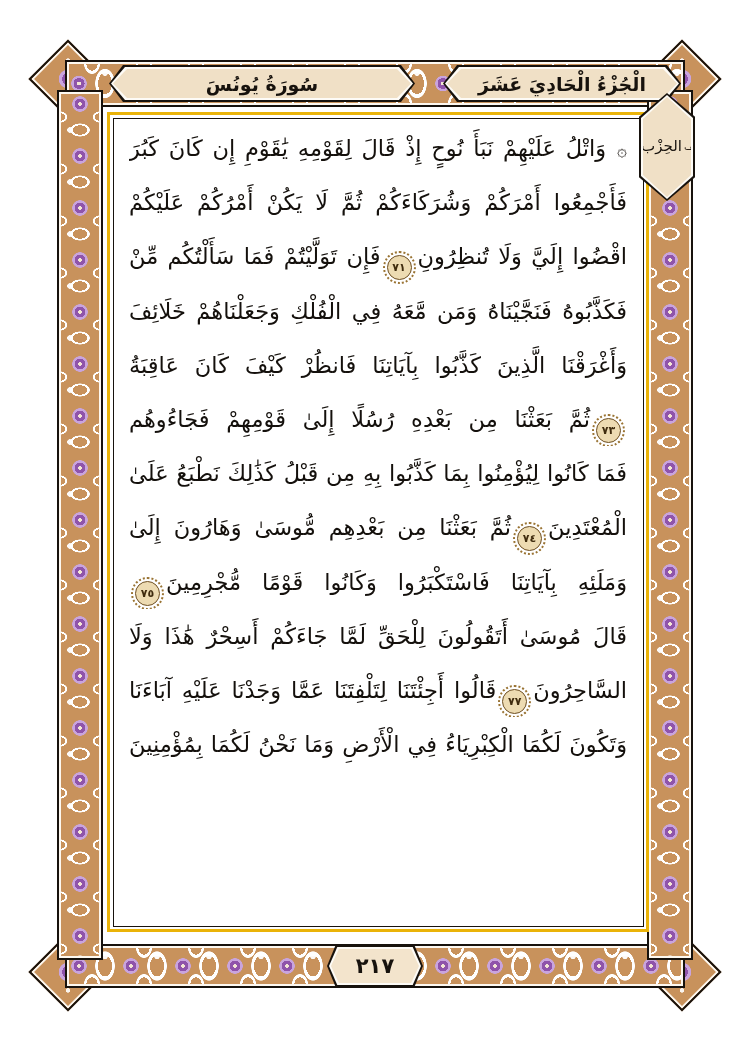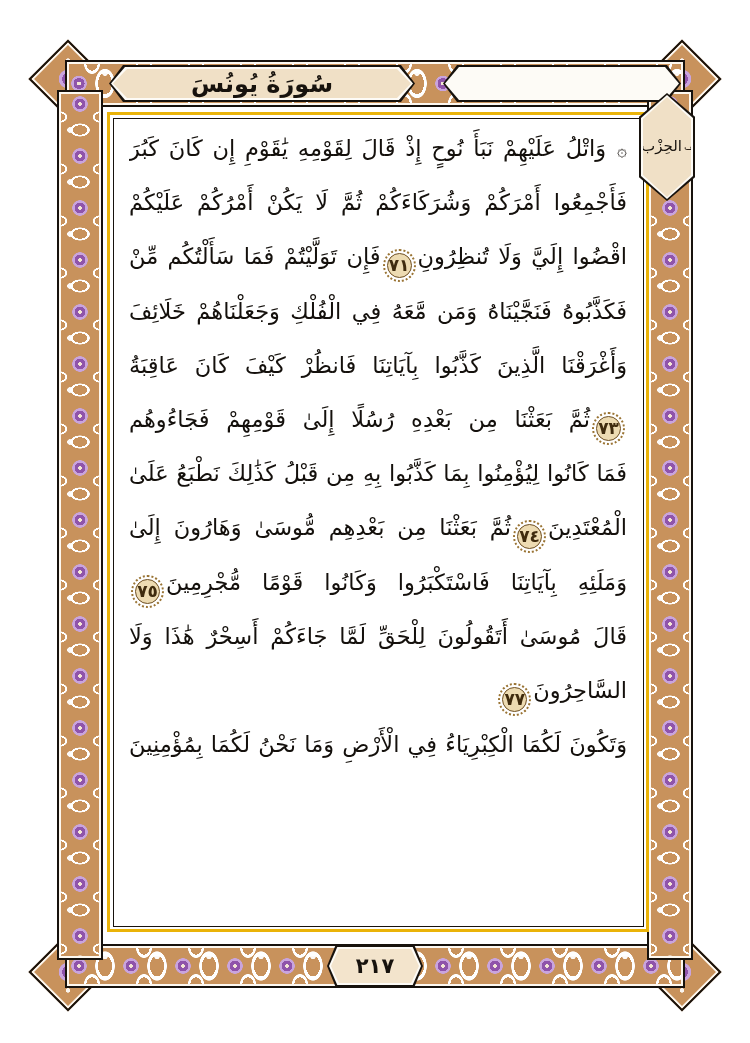--- a/index.html
+++ b/index.html
@@ -44,21 +44,21 @@
 
   
   .cart{position:absolute;top:5px;height:37px;z-index:3;}
   .cart .c1,.cart .c2,.cart .c3{position:absolute;
       clip-path:polygon(0% 50%,14px 0%,calc(100% - 14px) 0%,100% 50%,calc(100% - 14px) 100%,14px 100%);}
   .cart .c1{inset:0;background:#17120d;}
   .cart .c2{inset:2px;background:#fdfbf6;}
   .cart .c3{inset:4px;background:#F0E0C6;display:flex;align-items:center;justify-content:center;}
   .cart-surah{left:52px;width:306px;}
   .cart-juz{right:12px;width:238px;}
-  .cart-label{font-size:24px;font-weight:bold;color:#17120d;direction:rtl;white-space:nowrap;}
+  .cart-label{font-size:19px;font-weight:bold;color:#17120d;direction:rtl;white-space:nowrap;}
 
   
   .hizb{position:absolute;right:-2px;top:33px;width:56px;height:108px;z-index:5;}
   .hizb .h1,.hizb .h2,.hizb .h3{position:absolute;
       clip-path:polygon(50% 0%,100% 22%,100% 78%,50% 100%,0% 78%,0% 22%);}
   .hizb .h1{inset:0;background:#17120d;}
   .hizb .h2{inset:2px;background:#fdfbf6;}
   .hizb .h3{inset:4px;background:#F0E0C6;display:flex;flex-direction:row;
       align-items:center;justify-content:center;gap:2px;direction:rtl;}
   .hizb-small{font-size:10px;color:#2b2118;line-height:1;}
@@ -80,21 +80,21 @@
   .text-area{position:absolute;inset:4px;padding:2px 15px;direction:rtl;}
 
   .qline{height:54.2px;line-height:54.2px;text-align:justify;text-align-last:justify;
       font-size:22.5px;color:#14100c;white-space:normal;overflow:hidden;}
   .qtext{font-weight:500;}
   .rub-star{font-size:17px;color:#17120d;margin-left:3px;}
   .ayah-marker{display:inline-flex;align-items:center;justify-content:center;
       width:25px;height:25px;border-radius:50%;background:#EDDBB2;
       border:1.5px solid #6E4F23;outline:2px dotted #9A7434;outline-offset:2px;
       margin:0 6px;vertical-align:-7px;box-sizing:border-box;}
-  .ayah-num{font-size:17px;font-weight:bold;color:#3F2B0E;line-height:1;direction:rtl;}
+  .ayah-num{font-size:11px;font-weight:bold;color:#3F2B0E;line-height:1;direction:rtl;}
 </style>
 </head>
 <body>
 
 <div class="stage">
   <div class="frame">
 
     <div class="corner tl"></div>
     <div class="corner tr"></div>
     <div class="corner bl"></div>
@@ -109,20 +109,23 @@
       <div class="c1"></div>
       <div class="c2"></div>
       <div class="c3">
         <span class="cart-label">سُورَةُ يُونُسَ</span>
       </div>
     </div>
 
     <div class="cart cart-juz">
       <div class="c1"></div>
       <div class="c2"></div>
+      <div class="c3">
+        <span class="cart-label">الْجُزْءُ الْحَادِيَ عَشَرَ</span>
+      </div>
     </div>
 
     <div class="hizb">
       <div class="h1"></div>
       <div class="h2"></div>
       <div class="h3">
         <span class="hizb-small">نصف</span>
         <span class="hizb-word">الحِزْب</span>
         <span class="hizb-small">٢٢</span>
       </div>
@@ -144,21 +147,21 @@
           <div class="qline"><span class="qtext">فَمَا كَانُوا لِيُؤْمِنُوا بِمَا كَذَّبُوا بِهِ مِن قَبْلُ كَذَٰلِكَ نَطْبَعُ عَلَىٰ قُلُوبِ</span></div>
           <div class="qline"><span class="qtext">الْمُعْتَدِينَ</span><span class="ayah-marker">
               <span class="ayah-num">٧٤</span>
             </span><span class="qtext">ثُمَّ بَعَثْنَا مِن بَعْدِهِم مُّوسَىٰ وَهَارُونَ إِلَىٰ فِرْعَوْنَ</span></div>
           <div class="qline"><span class="qtext">وَمَلَئِهِ بِآيَاتِنَا فَاسْتَكْبَرُوا وَكَانُوا قَوْمًا مُّجْرِمِينَ</span><span class="ayah-marker">
               <span class="ayah-num">٧٥</span>
             </span></div>
           <div class="qline"><span class="qtext">قَالَ مُوسَىٰ أَتَقُولُونَ لِلْحَقِّ لَمَّا جَاءَكُمْ أَسِحْرٌ هَٰذَا وَلَا يُفْلِحُ</span></div>
           <div class="qline"><span class="qtext">السَّاحِرُونَ</span><span class="ayah-marker">
               <span class="ayah-num">٧٧</span>
-            </span></div>
+            </span><span class="qtext">قَالُوا أَجِئْتَنَا لِتَلْفِتَنَا عَمَّا وَجَدْنَا عَلَيْهِ آبَاءَنَا</span></div>
           <div class="qline"><span class="qtext">وَتَكُونَ لَكُمَا الْكِبْرِيَاءُ فِي الْأَرْضِ وَمَا نَحْنُ لَكُمَا بِمُؤْمِنِينَ</span></div>
         </div>
     </div>
 
     <div class="band h band-bottom" style="background:none;border:none;box-shadow:none;z-index:4;">
       <div class="pnum">
         <div class="p1"></div>
         <div class="p2"></div>
         <div class="p3">
           <span class="pnum-label">٢١٧</span>

